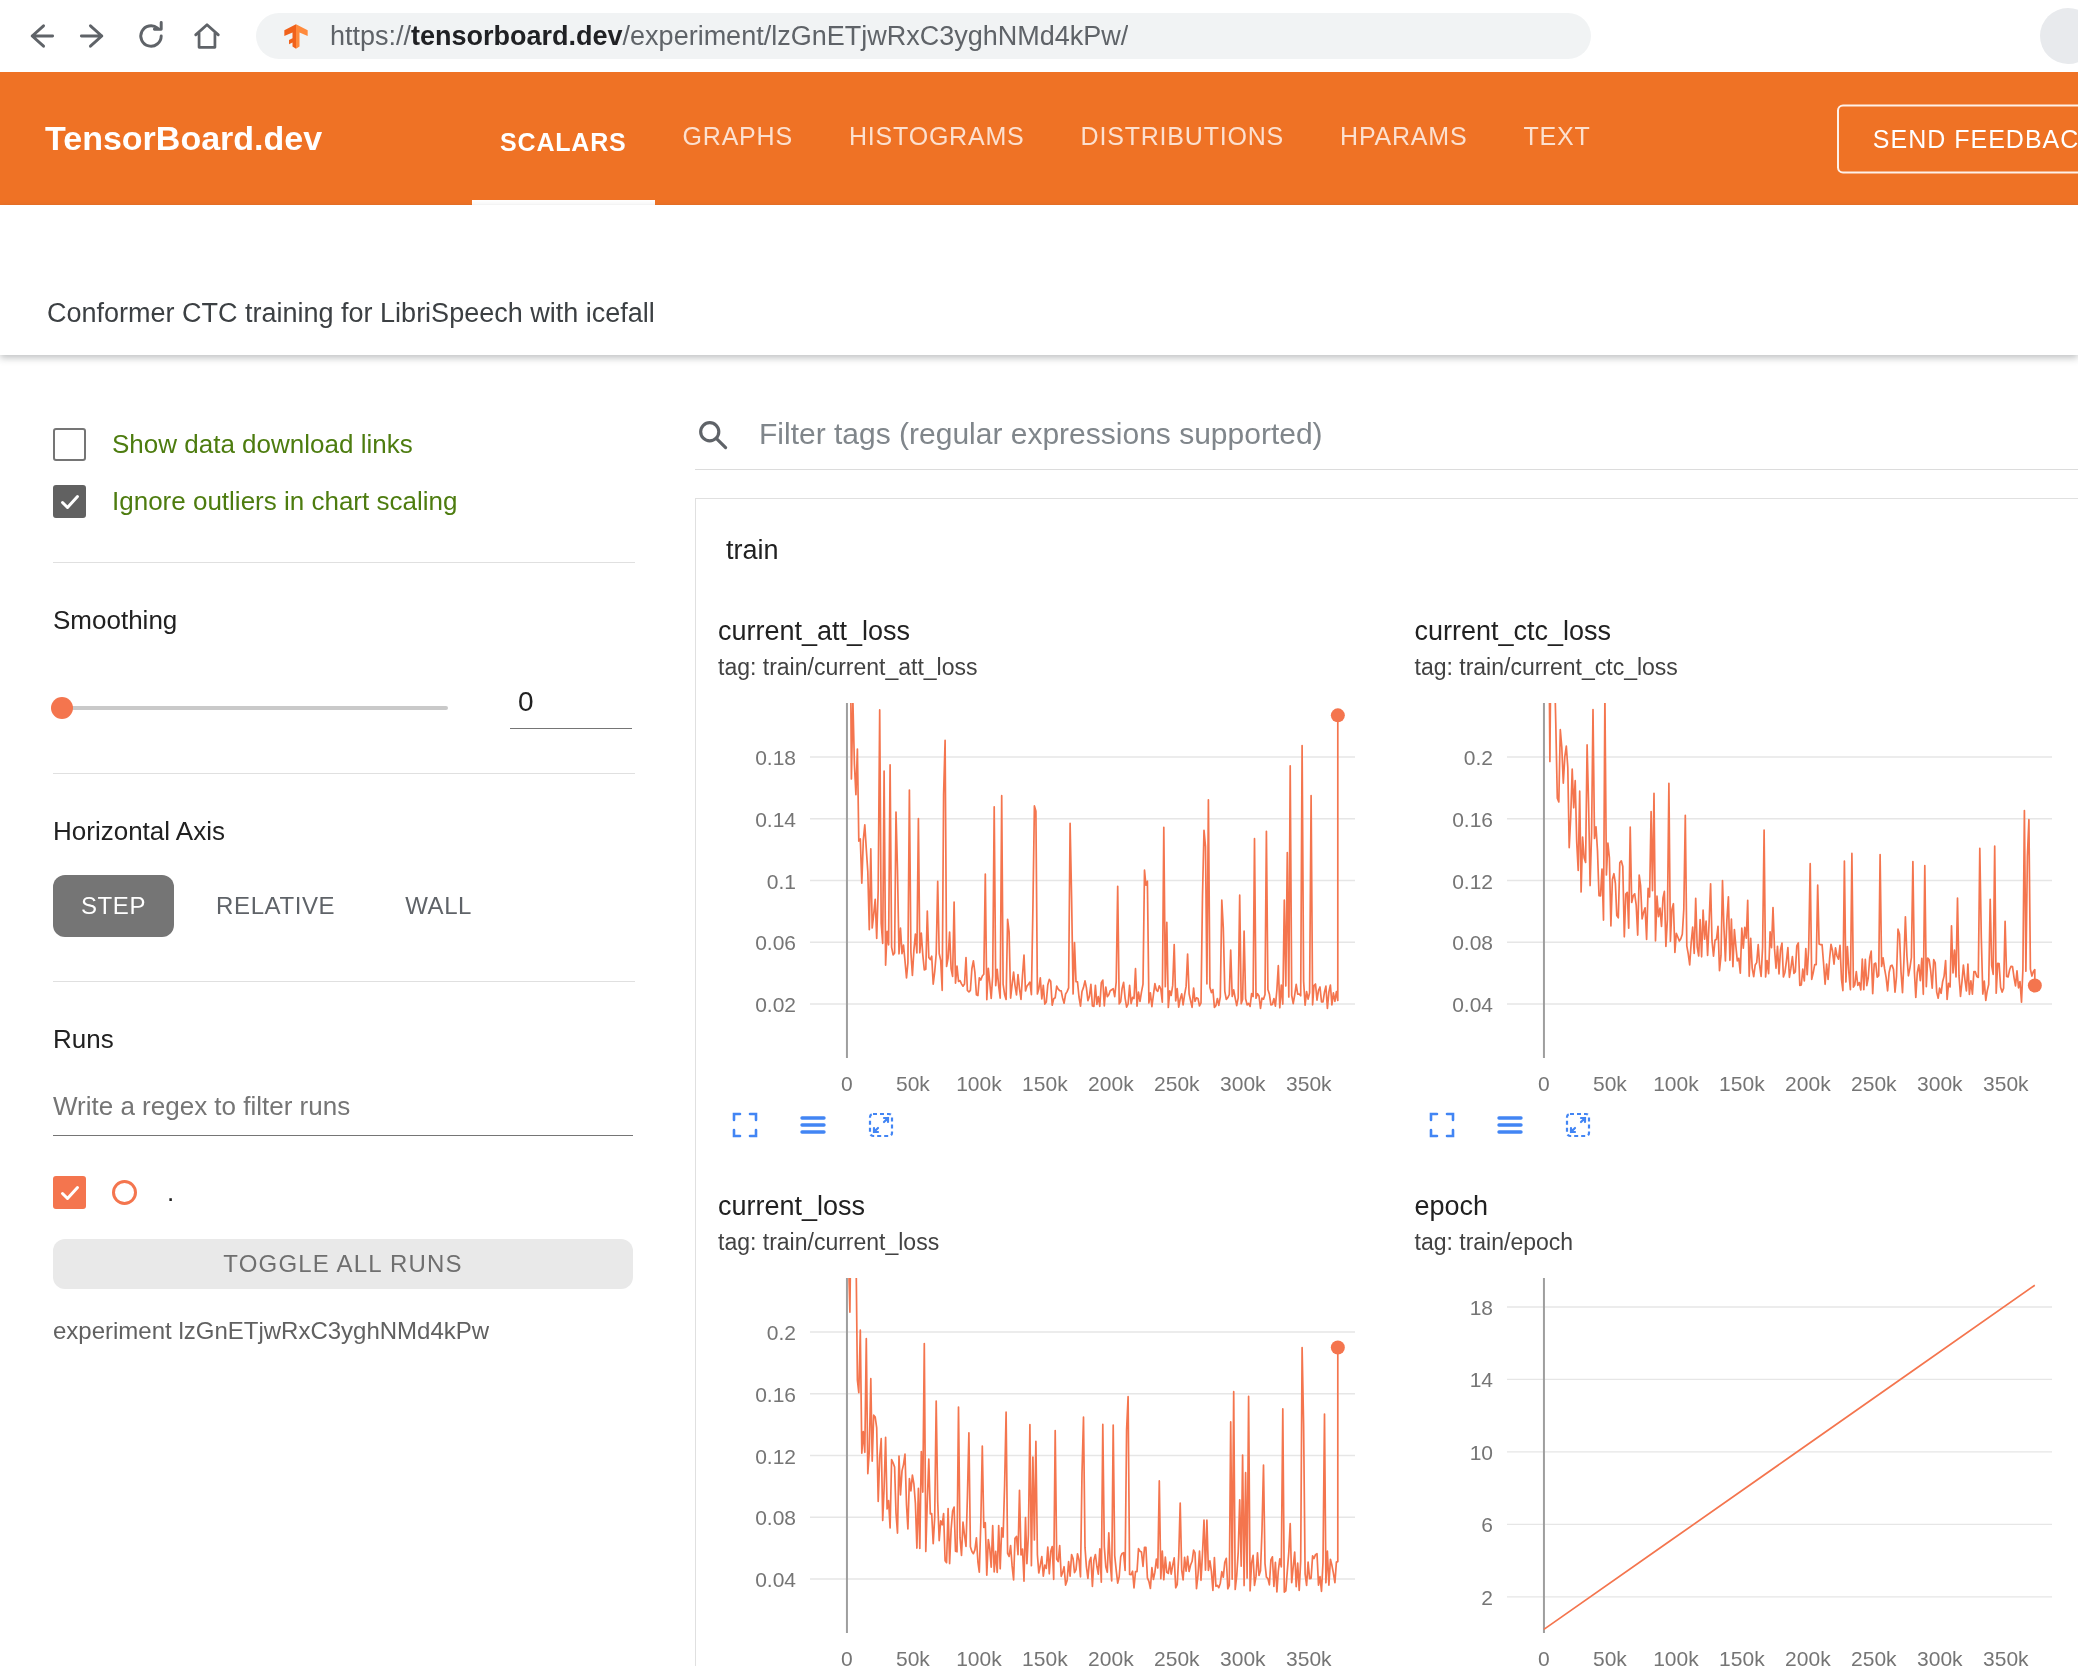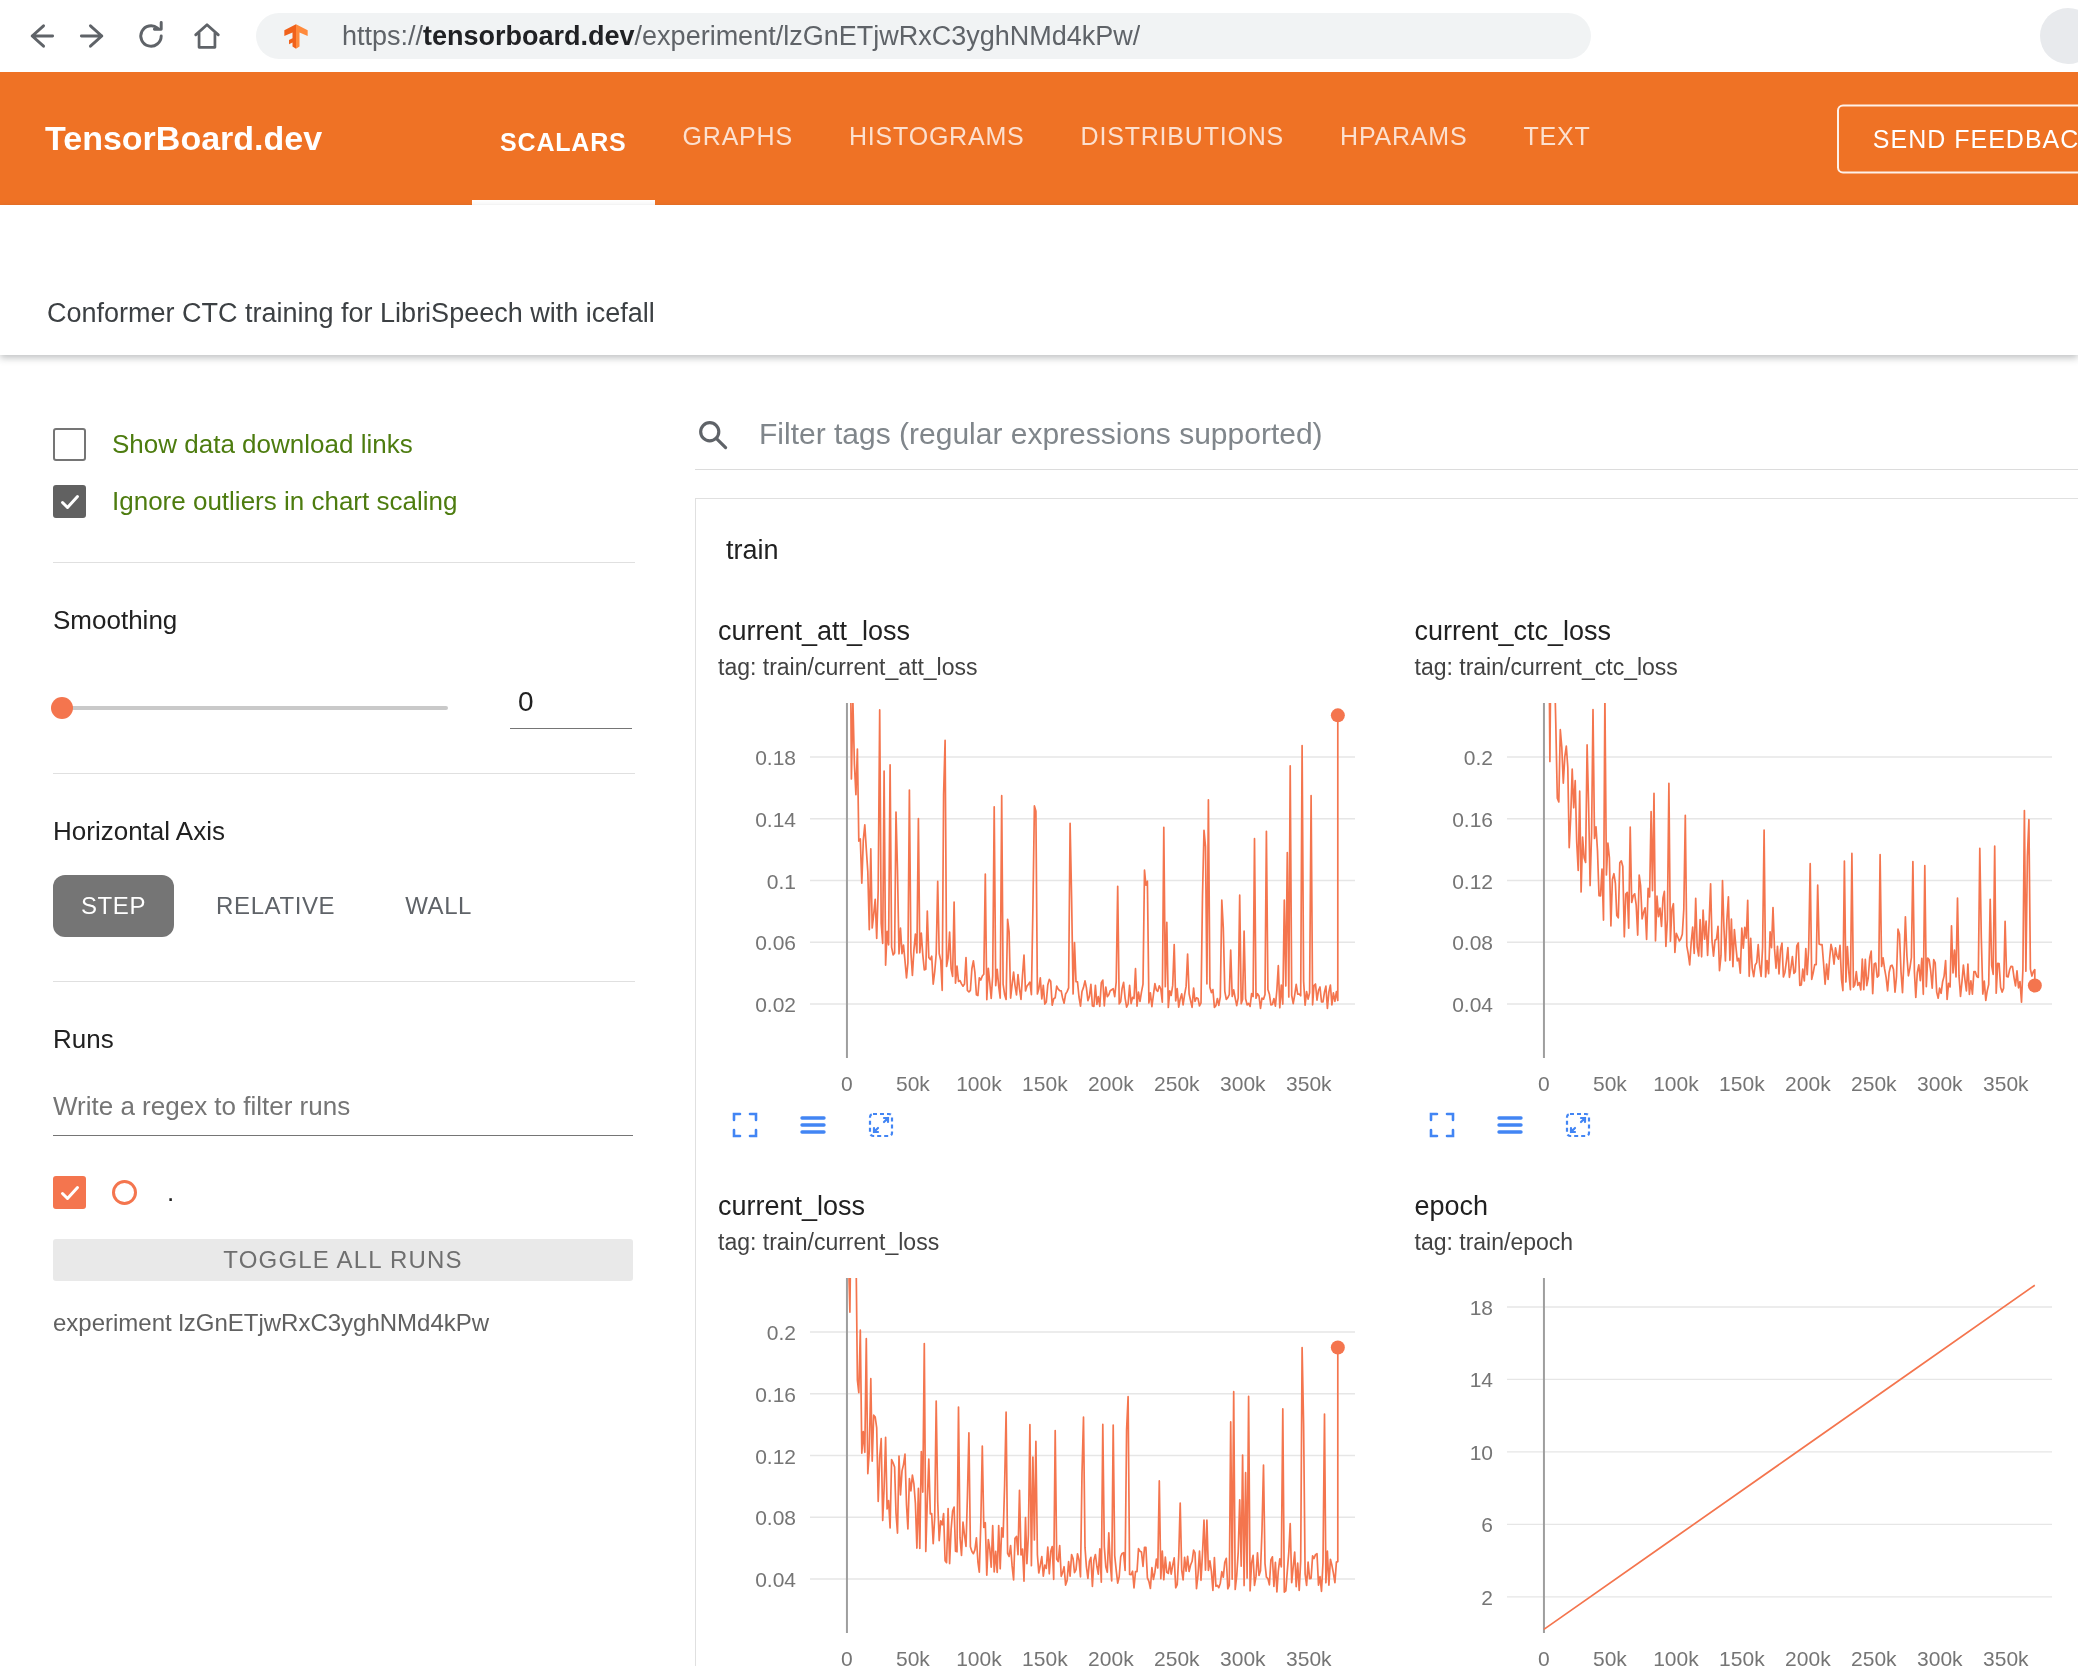--- a/index.html
+++ b/index.html
@@ -8,21 +8,21 @@
     --toolbar_blue:#4285f4;
   }
   *{box-sizing:border-box;}
   html,body{margin:0;padding:0;width:2078px;height:1666px;overflow:hidden;
     font-family:"Liberation Sans",sans-serif;background:#fff;color:#212121;}
   svg text{font-family:"Liberation Sans",sans-serif;}
 
   
   .chrome{height:72px;display:flex;align-items:center;padding:0 26px 0 16px;gap:10px;background:#fff;position:relative;}
   .nav-ic{width:46px;height:46px;display:flex;align-items:center;justify-content:center;border:none;background:transparent;color:#5f6368;cursor:pointer;}
-  .urlbar{width:1335px;height:46px;background:#f1f3f4;border-radius:23px;display:flex;align-items:center;padding:0 26px;gap:32px;margin-left:16px;cursor:text;}
+  .urlbar{width:1335px;height:46px;background:#f1f3f4;border-radius:23px;display:flex;align-items:center;padding:0 26px;gap:20px;margin-left:16px;cursor:text;}
   .url{font-size:27px;color:#5f6368;white-space:nowrap;overflow:hidden;}
   .url .domain{color:#202124;font-weight:700;}
   .profile-dot{position:absolute;right:-18px;top:8px;width:56px;height:56px;border-radius:50%;background:#e8eaed;}
 
   
   .appbar{height:133px;background:var(--header_orange);display:flex;align-items:stretch;padding-left:45px;position:relative;}
   .logo{color:#fff;font-size:34px;font-weight:700;align-self:center;white-space:nowrap;}
   .tabs{display:flex;margin-left:150px;}
   .tab{display:flex;align-items:center;padding:0 28px;color:rgba(255,255,255,0.78);font-size:25px;letter-spacing:0.8px;border-bottom:5px solid transparent;cursor:pointer;white-space:nowrap;}
   .tab.active{color:#fff;border-bottom-color:#fff;font-weight:700;margin-top:13px;}
@@ -52,21 +52,21 @@
   .slider{position:relative;width:395px;height:4px;background:#c9c9c9;border-radius:2px;cursor:pointer;}
   .slider .thumb{position:absolute;left:-2px;top:50%;transform:translateY(-50%);width:22px;height:22px;border-radius:50%;background:var(--series_orange);}
   .slider-value{margin-left:62px;width:122px;border-bottom:1.5px solid #757575;font-size:28px;padding:0 0 10px 8px;color:#212121;cursor:text;}
   .axis-buttons{display:flex;align-items:center;margin-top:28px;gap:14px;}
   .axis-btn{font-size:24px;letter-spacing:0.6px;color:#5f6368;padding:17px 28px;border-radius:12px;background:transparent;border:none;cursor:pointer;font-family:inherit;}
   .axis-btn.selected{background:#757575;color:#fff;}
   .runs-filter{margin-top:36px;width:580px;border-bottom:1.5px solid #757575;padding-bottom:13px;font-size:26px;color:#757575;cursor:text;}
   .run-row{display:flex;align-items:center;margin-top:40px;}
   .run-circle{width:25px;height:25px;border-radius:50%;border:3.5px solid var(--series_orange);margin-right:30px;flex:0 0 25px;cursor:pointer;}
   .run-name{font-size:26px;color:#212121;}
-  .toggle-btn{margin-top:30px;width:580px;height:42px;background:#e9e9e9;border:none;border-radius:3px;color:#6f6f6f;font-size:24px;letter-spacing:1.2px;cursor:pointer;font-family:inherit;}
+  .toggle-btn{margin-top:30px;width:580px;height:50px;background:#e9e9e9;border:none;border-radius:12px;color:#6f6f6f;font-size:24px;letter-spacing:1.2px;cursor:pointer;font-family:inherit;}
   .exp-caption{margin-top:28px;font-size:24px;color:#616161;}
 
   
   .filter-row{display:flex;align-items:center;gap:30px;border-bottom:1.5px solid #dcdcdc;padding-bottom:18px;cursor:text;}
   .filter-text{font-size:30px;color:#80868b;}
   .card{margin-top:28px;margin-right:-12px;border:1.5px solid #e0e0e0;background:#fff;padding:28px 0 40px 0;}
   .card-title{font-size:27px;color:#212121;padding:8px 30px 0 30px;}
   .charts-grid{display:grid;grid-template-columns:1fr 1fr;column-gap:30px;row-gap:48px;padding:50px 8px 0 22px;}
   .chart-title{font-size:27px;color:#212121;}
   .chart-tag{font-size:23px;color:#424242;margin-top:7px;}

